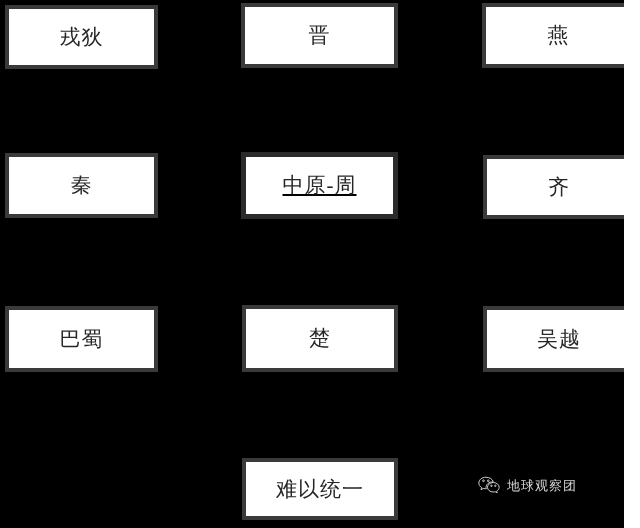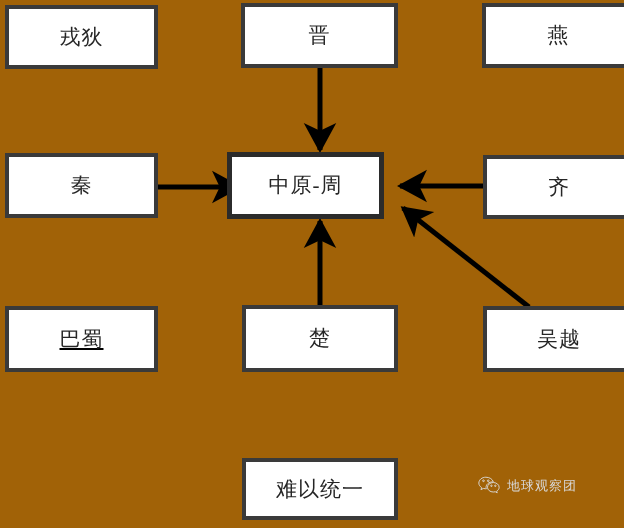--- a/index.html
+++ b/index.html
@@ -7,21 +7,21 @@
     padding: 0;
     background: #ffffff;
   }
   body {
     font-family: "Liberation Serif", "DejaVu Serif", serif;
   }
   #canvas {
     position: relative;
     width: 624px;
     height: 528px;
-    background: #a16207;
+    background: #000000;
     overflow: hidden;
   }
   .node {
     position: absolute;
     box-sizing: border-box;
     background: #ffffff;
     border: 4px solid #3a3a3a;
     display: flex;
     align-items: center;
     justify-content: center;
@@ -94,27 +94,27 @@
   </div>
   <div class="node" style="left: 241px; top: 3px; width: 157px; height: 65px;">
     <span class="node-label">晋</span>
   </div>
   <div class="node" style="left: 482px; top: 3px; width: 153px; height: 65px;">
     <span class="node-label">燕</span>
   </div>
   <div class="node" style="left: 5px; top: 153px; width: 153px; height: 65px;">
     <span class="node-label">秦</span>
   </div>
-  <div class="node center" style="left: 227px; top: 152px; width: 157px; height: 67px;">
+  <div class="node center" style="left: 241px; top: 152px; width: 157px; height: 67px; text-decoration: underline;">
     <span class="node-label">中原-周</span>
   </div>
   <div class="node" style="left: 483px; top: 155px; width: 152px; height: 64px;">
     <span class="node-label">齐</span>
   </div>
-  <div class="node" style="left: 5px; top: 306px; width: 153px; height: 66px; text-decoration: underline;">
+  <div class="node" style="left: 5px; top: 306px; width: 153px; height: 66px;">
     <span class="node-label">巴蜀</span>
   </div>
   <div class="node" style="left: 242px; top: 305px; width: 156px; height: 67px;">
     <span class="node-label">楚</span>
   </div>
   <div class="node" style="left: 242px; top: 458px; width: 156px; height: 62px;">
     <span class="node-label">难以统一</span>
   </div>
   <div class="node" style="left: 483px; top: 306px; width: 152px; height: 66px;">
     <span class="node-label">吴越</span>

